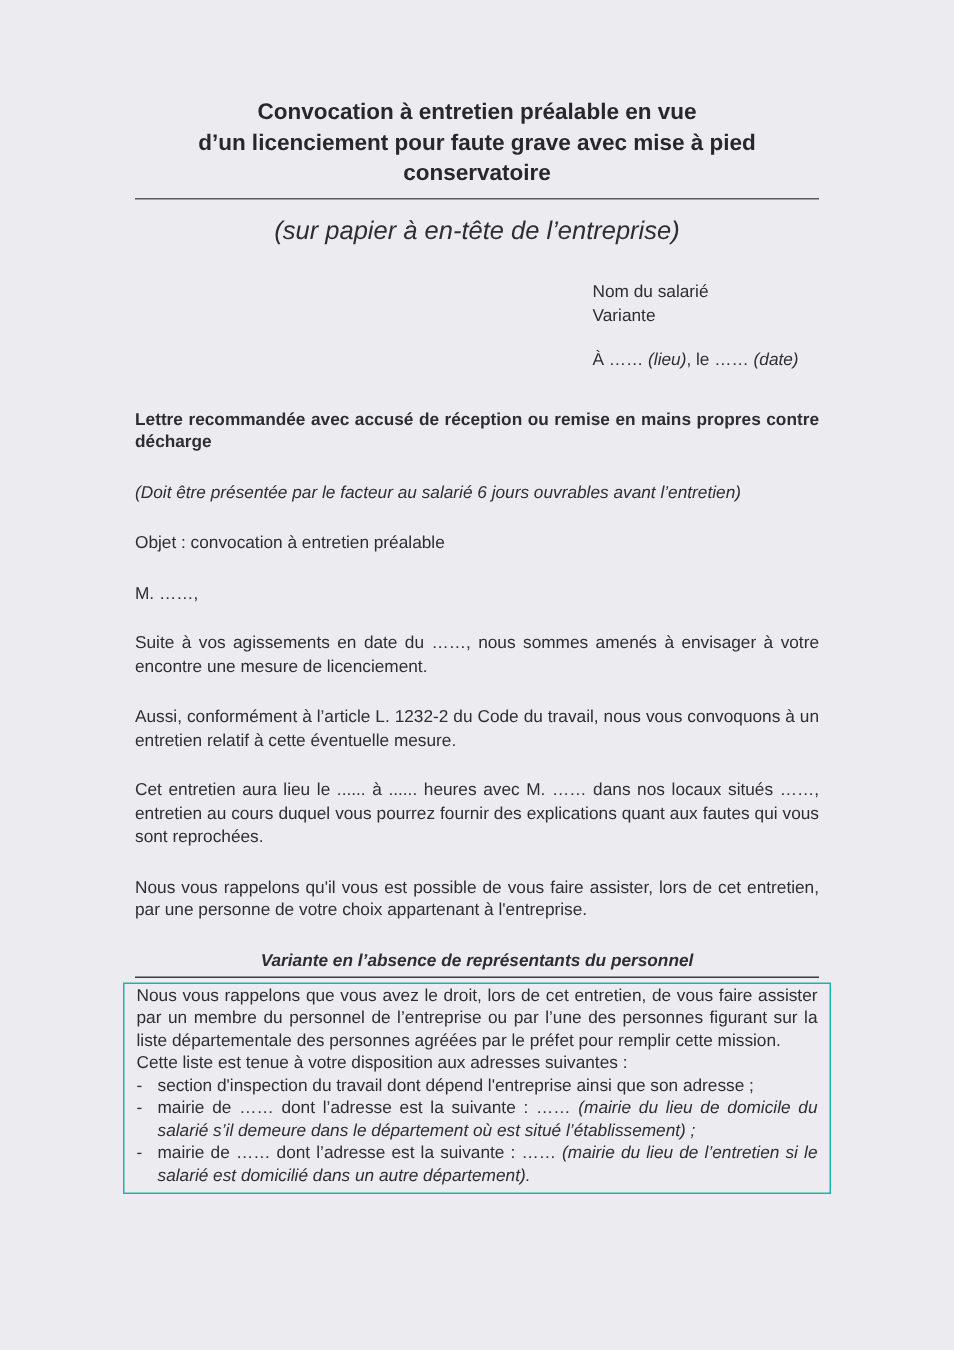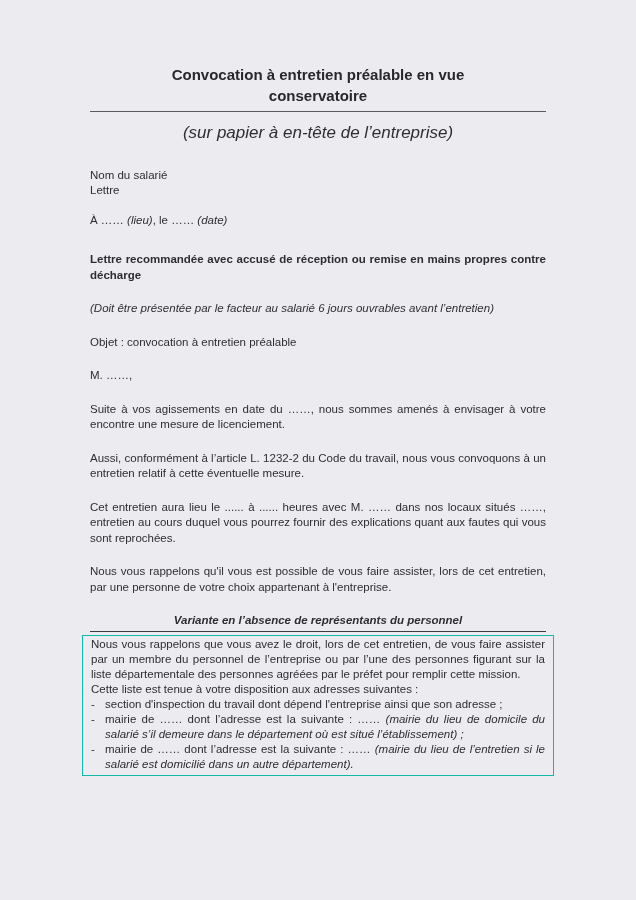--- a/index.html
+++ b/index.html
@@ -38,20 +38,21 @@
   }
   .subtitle {
     margin-top: 13px;
     text-align: center;
     font-style: italic;
     font-size: 17px;
     line-height: 15.5px;
   }
   .recipient {
     margin-top: 27px;
+    margin-left: 305px;
     font-size: 11.5px;
     line-height: 15.5px;
   }
   .recipient .dateline { margin-top: 14px; }
   .body-text {
     margin-top: 24px;
     font-size: 11.5px;
     line-height: 15.5px;
     text-align: justify;
   }
@@ -87,29 +88,30 @@
   .ou-line { font-style: italic; }
 </style>
 </head>
 <body>
 
 <div class="page">
   <div class="content">
 
     <h1 class="doc-title">
       <span>Convocation à entretien préalable en vue</span>
+      <span>d’un licenciement pour faute grave avec mise à pied</span>
       <span>conservatoire</span>
     </h1>
     <hr class="title-rule">
 
     <div class="subtitle">(sur papier à en-tête de l’entreprise)</div>
 
     <div class="recipient">
       <div>Nom du salarié</div>
-      <div>Lettre</div>
+      <div>Variante</div>
       <div class="dateline"><span>À …… </span><span class="it">(lieu)</span><span>, le …… </span><span class="it">(date)</span></div>
     </div>
 
     <div class="body-text">
       <p class="delivery">Lettre recommandée avec accusé de réception ou remise en mains propres contre décharge</p>
       <p class="delivery-note">(Doit être présentée par le facteur au salarié 6 jours ouvrables avant l’entretien)</p>
       <p>Objet : convocation à entretien préalable</p>
       <p>M. ……,</p>
       <p>Suite à vos agissements en date du ……, nous sommes amenés à envisager à votre encontre une mesure de licenciement.</p>
       <p>Aussi, conformément à l’article L. 1232-2 du Code du travail, nous vous convoquons à un entretien relatif à cette éventuelle mesure.</p>

